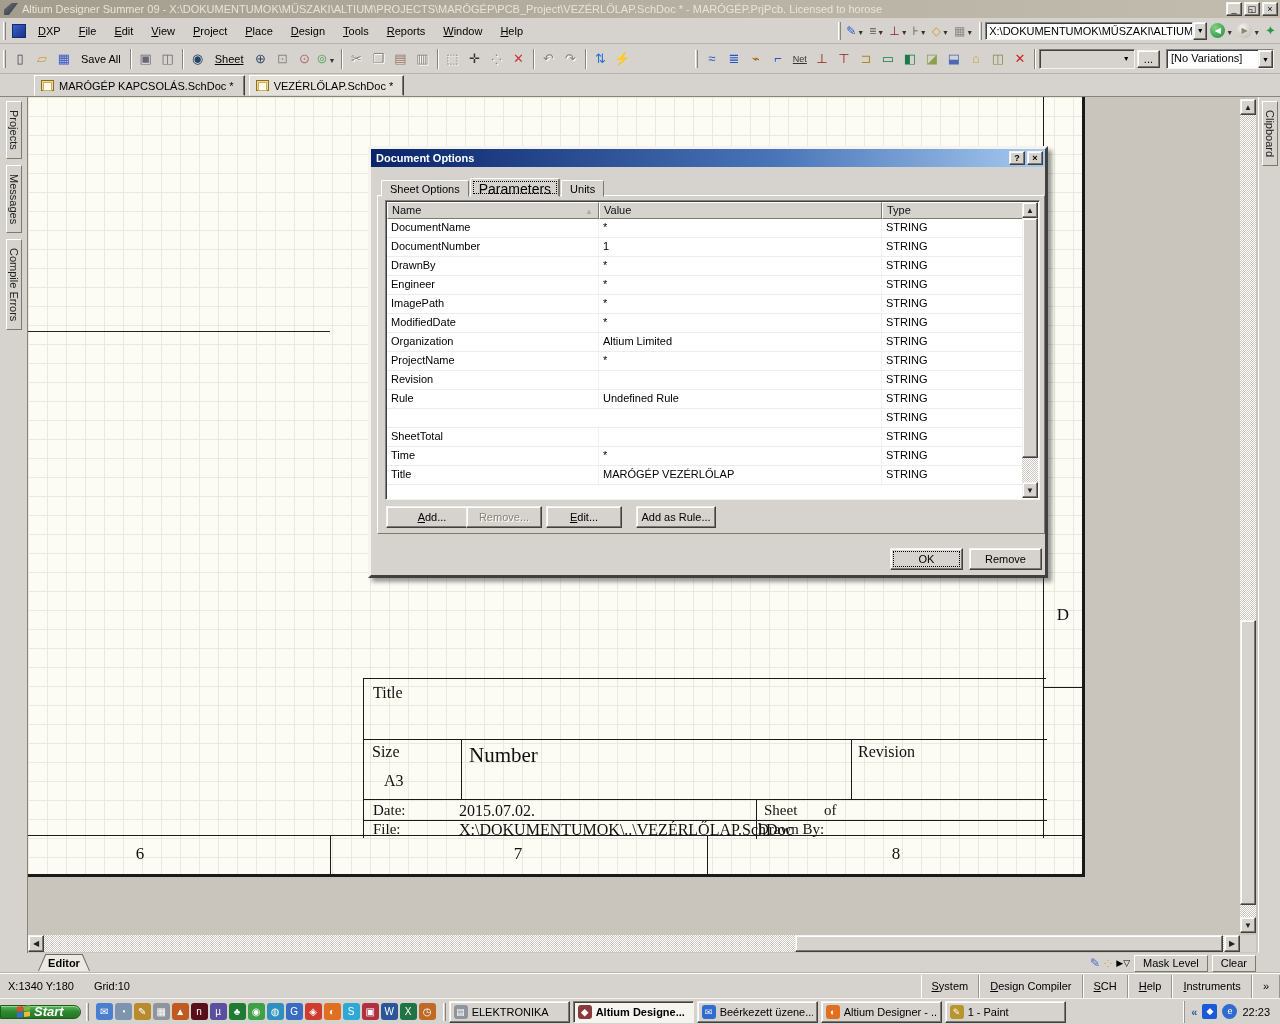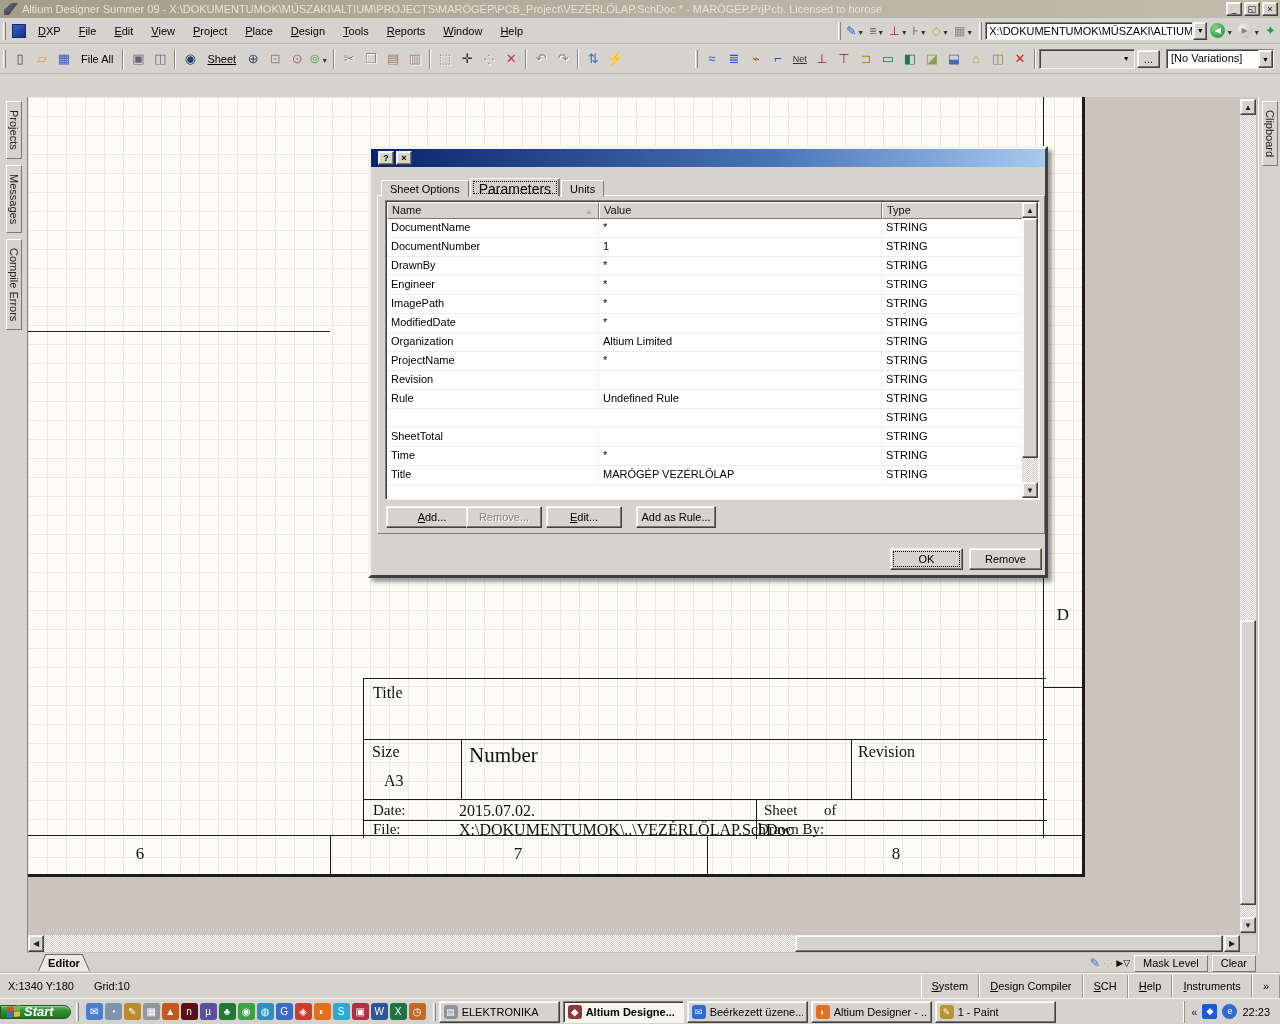--- a/index.html
+++ b/index.html
@@ -87,21 +87,21 @@
   .ed-tab-inner { position:absolute; left:1px; top:1px; width:50px; height:16px; clip-path:polygon(14% 0,86% 0,100% 100%,0 100%); background:#ece9e2; text-align:center; font-weight:bold; line-height:16px; }
   .edbar-right { position:absolute; right:24px; top:1px; height:18px; display:flex; align-items:center; gap:4px; }
   .bar-btn { height:17px; padding:0 8px; display:flex; align-items:center; background:#d6d3ce; border:1px solid; border-color:#fff #80786c #80786c #fff; }
   .statusbar { position:absolute; left:0; top:973px; width:1280px; height:25px; background:#d6d3ce; border-top:1px solid #fff; display:flex; align-items:center; }
   .panels { margin-left:auto; display:flex; align-items:center; height:100%; }
   .panel-btn { padding:0 10px; border-left:1px solid #fff; border-right:1px solid #9a968c; line-height:23px; }
   .panel-btn::first-letter { text-decoration:underline; }
 
   
   .taskbar { position:absolute; left:0; top:998px; width:1280px; height:26px; background:#d6d3ce; border-top:1px solid #f5f3ef; display:flex; align-items:center; }
-  .startbtn { height:14px; margin:0 2px 0 0; padding:0 16px 0 6px; display:flex; align-items:center; gap:4px; color:#fff; font-weight:bold; font-style:italic; font-size:13px; background:linear-gradient(#5db85d,#2f8b2f 45%,#257325); border-radius:0 11px 11px 0; border:1px solid #1d5c1d; box-shadow:inset 0 1px 0 #8fd48f;text-align:right; }
+  .startbtn { height:14px; margin:0 2px 0 0; padding:0 16px 0 16px; display:flex; align-items:center; gap:4px; color:#fff; font-weight:bold; font-style:italic; font-size:13px; background:linear-gradient(#5db85d,#2f8b2f 45%,#257325); border-radius:0 11px 11px 0; border:1px solid #1d5c1d; box-shadow:inset 0 1px 0 #8fd48f;text-align:right; }
   .flag { width:13px; height:11px; display:grid; grid-template-columns:6px 6px; grid-template-rows:5px 5px; gap:1px; transform:skewY(-6deg); }
   .flag span:nth-child(1){background:#e04a2e;} .flag span:nth-child(2){background:#7ab648;}
   .flag span:nth-child(3){background:#3a6ed0;} .flag span:nth-child(4){background:#f0b93a;}
   .ql { display:flex; align-items:center; gap:2px; padding:0 4px; }
   .ql-ico { width:17px; height:17px; border-radius:3px; color:#fff; font-size:10px; line-height:17px; text-align:center; }
   .tasks { display:flex; align-items:center; gap:3px; flex:1; }
   .taskbtn { width:121px; height:22px; display:flex; align-items:center; gap:4px; padding:0 4px; overflow:hidden; }
   .taskbtn .t-ico { flex:0 0 14px; width:14px; height:14px; border-radius:3px; color:#fff; font-size:9px; line-height:14px; text-align:center; }
   .taskbtn .t-lbl { white-space:nowrap; overflow:hidden; }
   .taskbtn.active { background:#f6f4ef; border-color:#80786c #f5f3ef #f5f3ef #80786c; box-shadow:inset 1px 1px 0 #404040; font-weight:bold; }
@@ -195,21 +195,21 @@
       <span class="dd">▼</span>
       <span class="g" style="font-size:13px; color:#2a9a4a; margin:0 4px;">✦</span>
     </span>
   </div>
 
   <div class="toolbar">
     <span class="gripper"></span>
     <span class="ti" style="color:#445;">▯</span>
     <span class="ti" style="color:#caa23a;">▱</span>
     <span class="ti" style="color:#3858c8;">▦</span>
-    <span class="tbtn">File All</span>
+    <span class="tbtn">Save All</span>
     <span class="tsep"></span>
     <span class="ti" style="color:#667;">▣</span>
     <span class="ti" style="color:#667;">◫</span>
     <span class="tsep"></span>
     <span class="ti" style="color:#246;">◉</span>
     <span class="tbtn" style="text-decoration:underline;">Sheet</span>
     <span class="ti" style="color:#346;">⊕</span>
     <span class="ti" style="color:#888;">⊡</span>
     <span class="ti" style="color:#a66;">⊙</span>
     <span class="ti" style="color:#6a6;">⊚<span class="dd">▼</span></span>
@@ -251,20 +251,30 @@
         <span class="cv" style="flex:1;"></span>
         <span class="cd">▼</span>
       </span>
     <span class="tbtn out" style="height:18px; margin-left:2px;">...</span>
     <span class="combo field" style="width:108px; margin:0 6px;">
         <span class="cv" style="flex:1;">[No Variations]</span>
         <span class="cd out">▼</span>
       </span>
   </div>
 
+  <div class="doctabs">
+      <span class="dtab">
+        <span class="page-ico"></span>
+        <span>MARÓGÉP KAPCSOLÁS.SchDoc *</span>
+      </span>
+      <span class="dtab active">
+        <span class="page-ico"></span>
+        <span>VEZÉRLŐLAP.SchDoc *</span>
+      </span>
+    </div>
 
   <div class="lstrip">
       <span class="vtab">Projects</span>
       <span class="vtab">Messages</span>
       <span class="vtab">Compile Errors</span>
     </div>
   <div class="rstrip">
       <span class="vtab">Clipboard</span>
     </div>
 
@@ -406,20 +416,21 @@
     <span class="tray">
       <span style="color:#2a5caa; font-weight:bold;">«</span>
       <span class="tray-ico" style="background:#1a5ad6;">◆</span>
       <span class="tray-ico" style="background:#2f6cd0; border-radius:50%;">e</span>
       <span>22:23</span>
     </span>
   </div>
 
   <div class="dialog">
     <div class="dlg-title">
+      <span class="dt">Document Options</span>
       <span class="dlg-help out">?</span>
       <span class="dlg-x out">×</span>
     </div>
     <div class="dlg-tabs">
         <span class="dtab2">Sheet Options</span>
         <span class="dtab2 active">Parameters</span>
         <span class="dtab2">Units</span>
       </div>
     <div class="dlg-page"></div>
 

